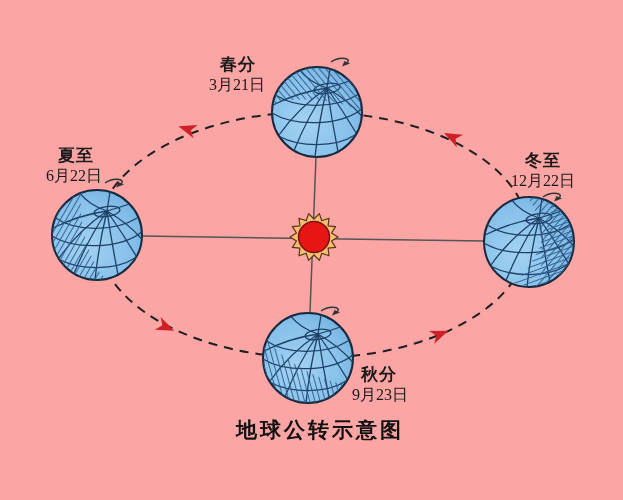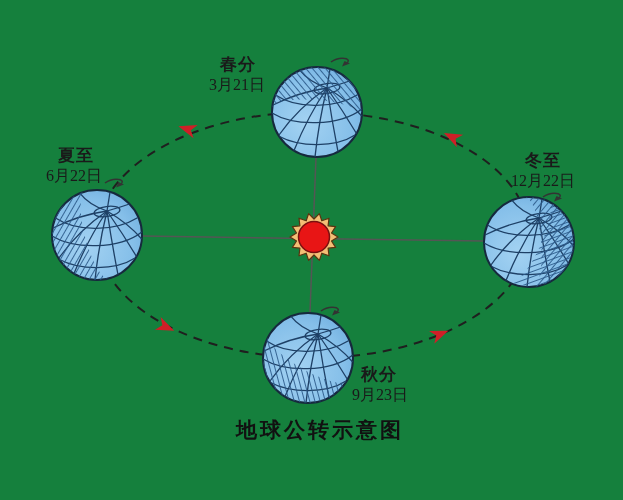--- a/index.html
+++ b/index.html
@@ -3,21 +3,21 @@
 <meta charset="utf-8">
 <style>
   html, body {
     margin: 0;
     padding: 0;
     background: #ffffff;
   }
   .stage {
     width: 623px;
     height: 500px;
-    background: #15803d;
+    background: #fca5a5;
     position: relative;
     overflow: hidden;
     font-family: "Liberation Serif", "DejaVu Serif", serif;
   }
   svg { display: block; }
   .season-label {
     font-size: 17px;
     fill: #1a1a1a;
     font-weight: 600;
     letter-spacing: 1px;

